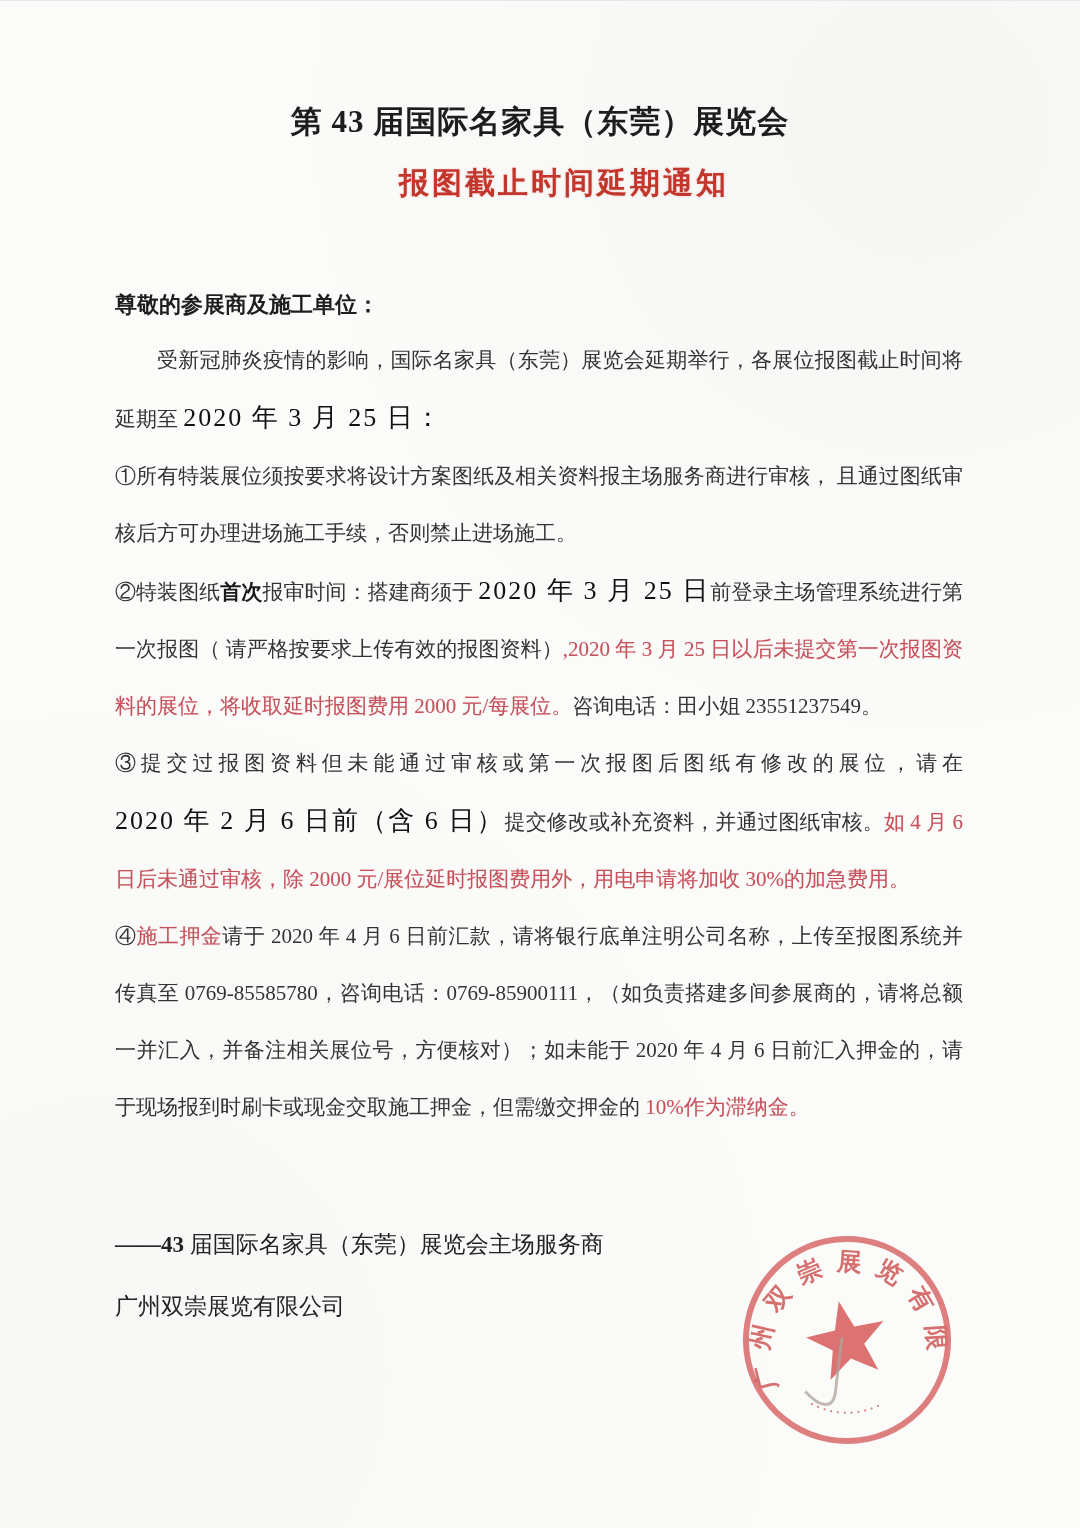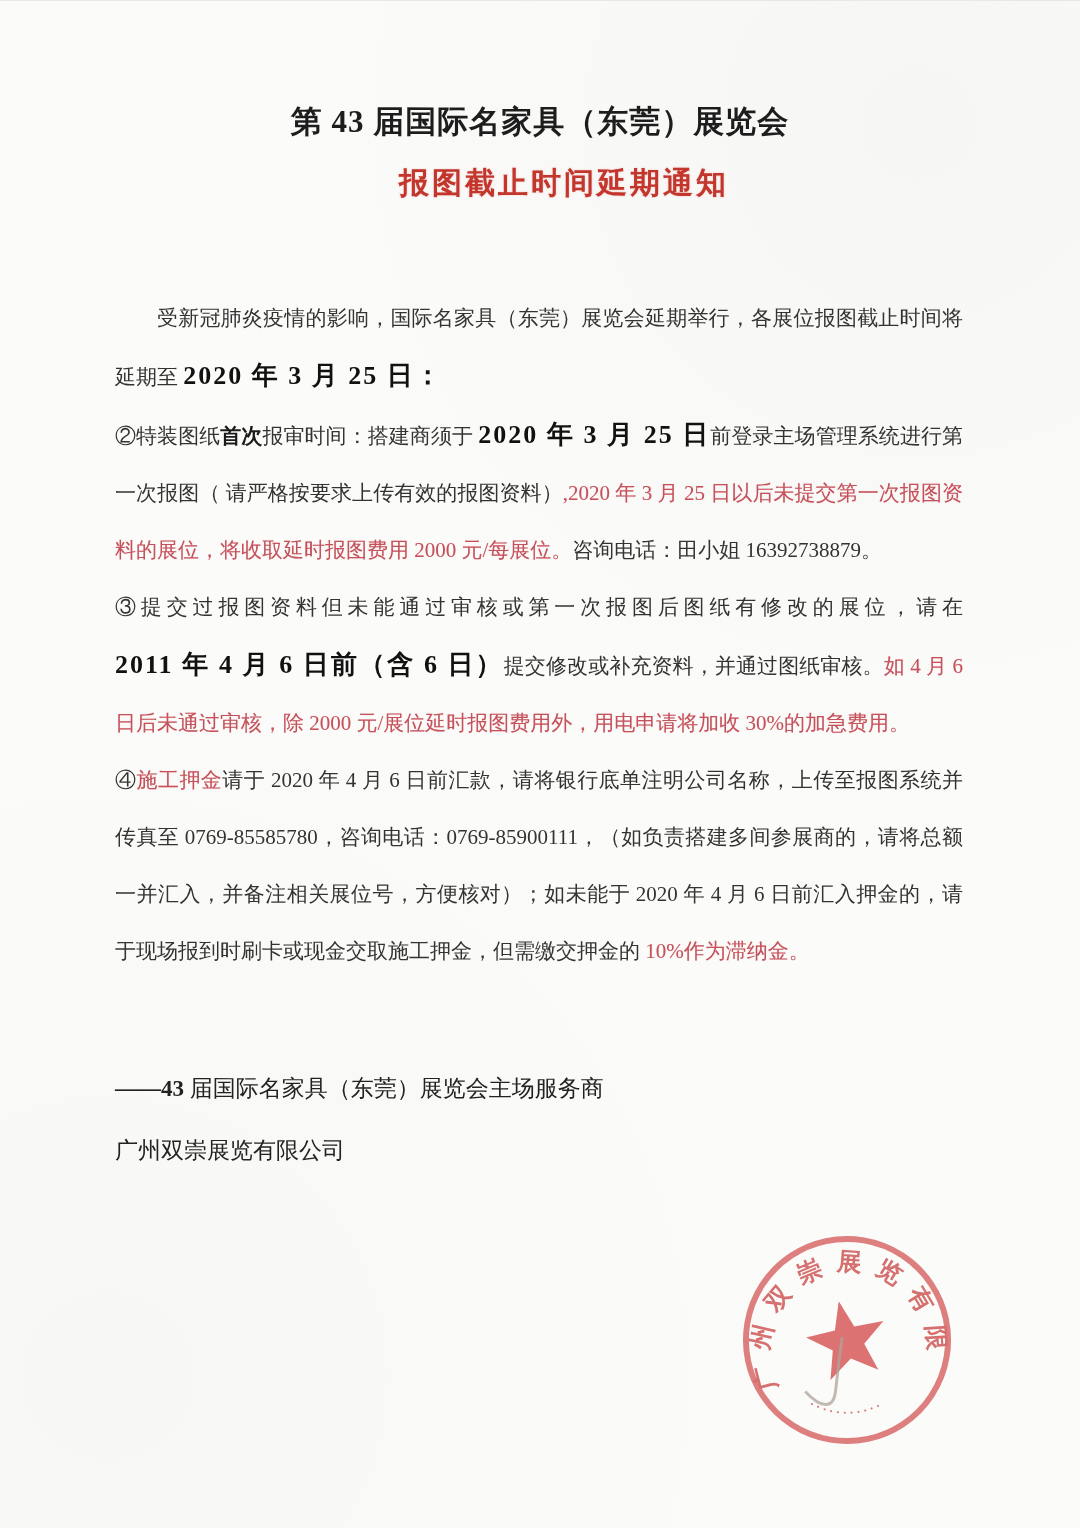--- a/index.html
+++ b/index.html
@@ -50,21 +50,21 @@
     margin-top: 12px;
     font-size: 21px;
     line-height: 57px;
     text-align: justify;
     text-align-last: left;
     color: #333;
   }
   .bodytext p { margin: 0; }
   .indent { text-indent: 2em; }
   .em {
-    font-weight: bold;
+    font-weight: normal;
     font-size: 26px;
     letter-spacing: 2px;
     color: #111;
     white-space: nowrap;
   }
   .bold { font-weight: bold; color: #1b1b1b; }
   .red  { color: #c4515c; text-shadow: 0 0 1px rgba(235,150,150,0.4); }
   .note {
     text-align: center;
     text-align-last: center;
@@ -96,28 +96,30 @@
 </style>
 </head>
 <body>
 
 <div class="page">
 
   <div class="doc-title">第 43 届国际名家具（东莞）展览会</div>
   <div class="doc-subtitle">报图截止时间延期通知</div>
 
   <div class="content">
+    <div class="salutation">尊敬的参展商及施工单位：</div>
 
     <div class="bodytext">
       <p class="indent"><span>受新冠肺炎疫情的影响，国际名家具（东莞）展览会延期举行，各展位报图截止时间将延期至 </span><span class="em">2020 年 3 月 25 日</span><span class="em">：</span></p>
 
+      <p><span>①所有特装展位须按要求将设计方案图纸及相关资料报主场服务商进行审核，  且通过图纸审核后方可办理进场施工手续，否则禁止进场施工。</span></p>
 
-      <p><span>②特装图纸</span><span class="bold">首次</span><span>报审时间：搭建商须于 </span><span class="em">2020 年 3 月 25 日</span><span>前登录主场管理系统进行第一次报图（ 请严格按要求上传有效的报图资料）</span><span class="red">,2020 年 3 月 25 日以后未提交第一次报图资料的展位，将收取延时报图费用 2000 元/每展位。</span><span>咨询电话：田小姐 16392738879。</span></p>
+      <p><span>②特装图纸</span><span class="bold">首次</span><span>报审时间：搭建商须于 </span><span class="em">2020 年 3 月 25 日</span><span>前登录主场管理系统进行第一次报图（ 请严格按要求上传有效的报图资料）</span><span class="red">,2020 年 3 月 25 日以后未提交第一次报图资料的展位，将收取延时报图费用 2000 元/每展位。</span><span>咨询电话：田小姐 23551237549。</span></p>
 
-      <p><span>③提交过报图资料但未能通过审核或第一次报图后图纸有修改的展位，请在 </span><span class="em">2011 年 4 月 6 日前（含 6 日）</span><span>提交修改或补充资料，并通过图纸审核。</span><span class="red">如 4 月 6 日后未通过审核，除 2000 元/展位延时报图费用外，用电申请将加收 30%的加急费用。</span></p>
+      <p><span>③提交过报图资料但未能通过审核或第一次报图后图纸有修改的展位，请在 </span><span class="em">2020 年 2 月 6 日前（含 6 日）</span><span>提交修改或补充资料，并通过图纸审核。</span><span class="red">如 4 月 6 日后未通过审核，除 2000 元/展位延时报图费用外，用电申请将加收 30%的加急费用。</span></p>
 
       <p><span>④</span><span class="red">施工押金</span><span>请于 2020 年 4 月 6 日前汇款，请将银行底单注明公司名称，上传至报图系统并传真至 0769-85585780，咨询电话：0769-85900111，（如负责搭建多间参展商的，请将总额一并汇入，并备注相关展位号，方便核对）；如未能于 2020 年 4 月 6 日前汇入押金的，请于现场报到时刷卡或现金交取施工押金，但需缴交押金的 </span><span class="red">10%作为滞纳金。</span></p>
 
     </div>
   </div>
 
   <div class="signature">
     <div><span class="sig-prefix">——43</span><span> 届国际名家具（东莞）展览会主场服务商</span></div>
     <div>广州双崇展览有限公司</div>
   </div>

